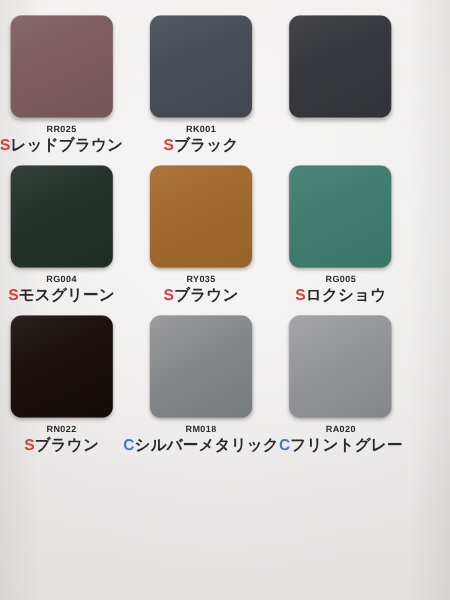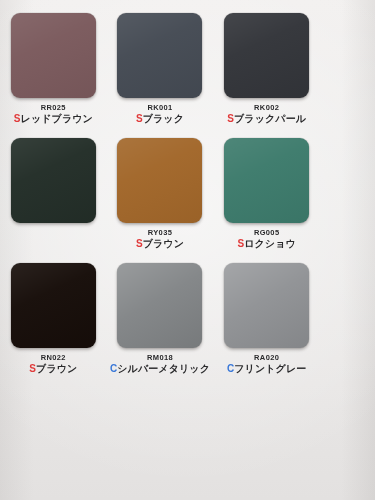--- a/index.html
+++ b/index.html
@@ -59,21 +59,21 @@
     text-align:center;
     line-height:1.22;
   }
   .code{
     font-size:7.5px;
     font-weight:bold;
     color:#2a2a2c;
     letter-spacing:0.35px;
   }
   .name{
-    font-size:10px;
+    font-size:13px;
     font-weight:bold;
     color:#2a2a2c;
     letter-spacing:0.1px;
     margin-top:1px;
     white-space:nowrap;
   }
   .prefix{font-weight:bold;}
 </style>
 </head>
 <body>
@@ -90,27 +90,27 @@
     </div>
     <div class="cell">
       <div class="chip" style="background: rgb(69, 75, 84);"></div>
       <div class="caption">
         <div class="code">RK001</div>
         <div class="name"><span class="prefix" style="color: rgb(224, 58, 58);">S</span><span>ブラック</span></div>
       </div>
     </div>
     <div class="cell">
       <div class="chip" style="background: rgb(51, 53, 58);"></div>
-      <div class="caption">
-        <div class="code">RK002</div>
-        <div class="name"><span class="prefix" style="color: rgb(224, 58, 58);">S</span><span>ブラックパール</span></div>
-      </div>
     </div>
     <div class="cell">
       <div class="chip" style="background: rgb(35, 46, 40);"></div>
+      <div class="caption">
+        <div class="code">RG004</div>
+        <div class="name"><span class="prefix" style="color: rgb(224, 58, 58);">S</span><span>モスグリーン</span></div>
+      </div>
     </div>
     <div class="cell">
       <div class="chip" style="background: rgb(162, 103, 42);"></div>
       <div class="caption">
         <div class="code">RY035</div>
         <div class="name"><span class="prefix" style="color: rgb(224, 58, 58);">S</span><span>ブラウン</span></div>
       </div>
     </div>
     <div class="cell">
       <div class="chip" style="background: rgb(61, 123, 108);"></div>

